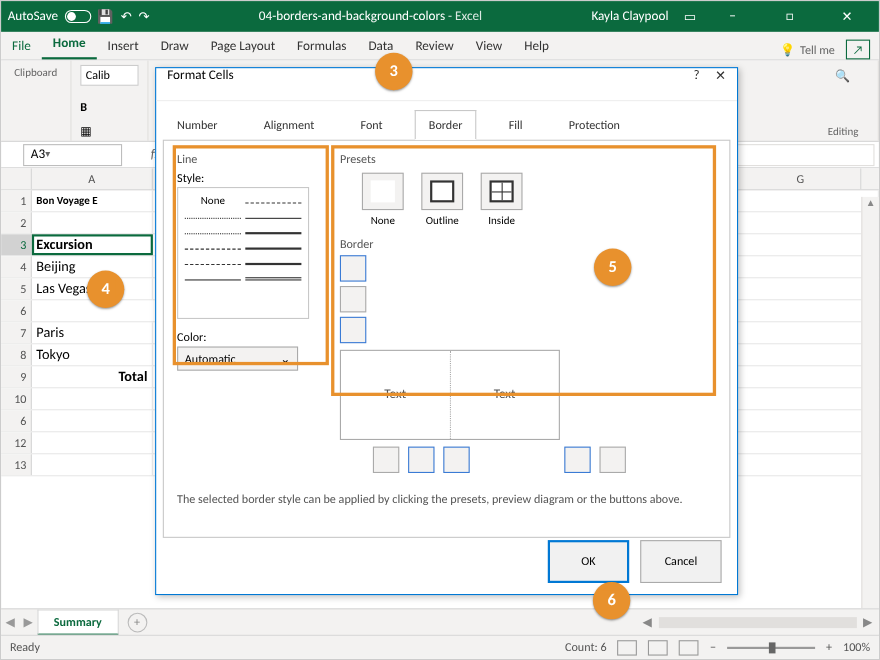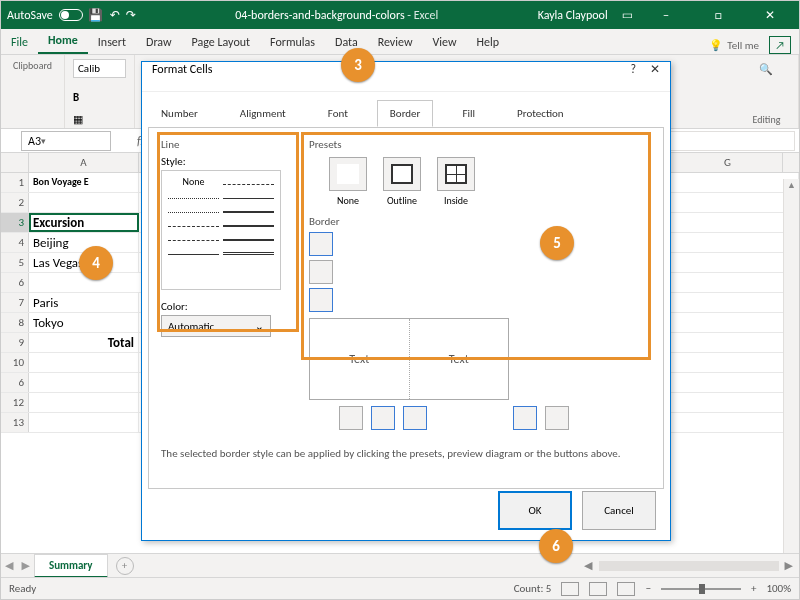--- a/index.html
+++ b/index.html
@@ -283,21 +283,21 @@
   <div class="st-scroll">
     <span style="color:#888">◀</span>
     <div style="width:180px;height:10px;background:#e1dfdd;"></div>
     <span style="color:#888">▶</span>
   </div>
 </div>
 
 <div class="status">
   <div class="left">Ready</div>
   <div class="right">
-    <span>Count: 5</span>
+    <span>Count: 6</span>
     <span class="view-btn"></span>
     <span class="view-btn"></span>
     <span class="view-btn"></span>
     <span>−</span>
     <div class="zoom-slider"></div>
     <span>+</span>
     <span>100%</span>
   </div>
 </div>
 

